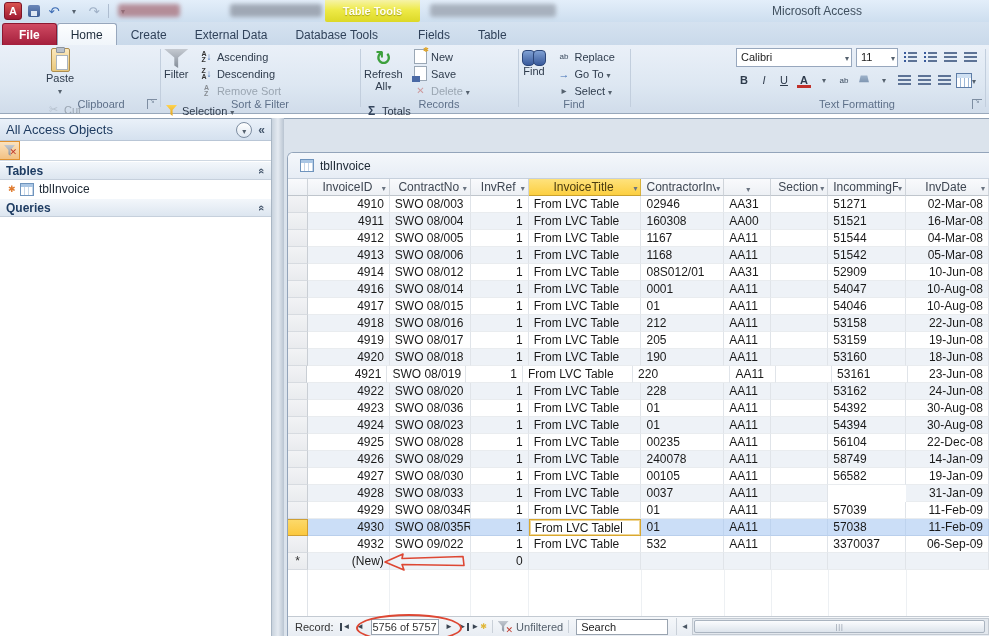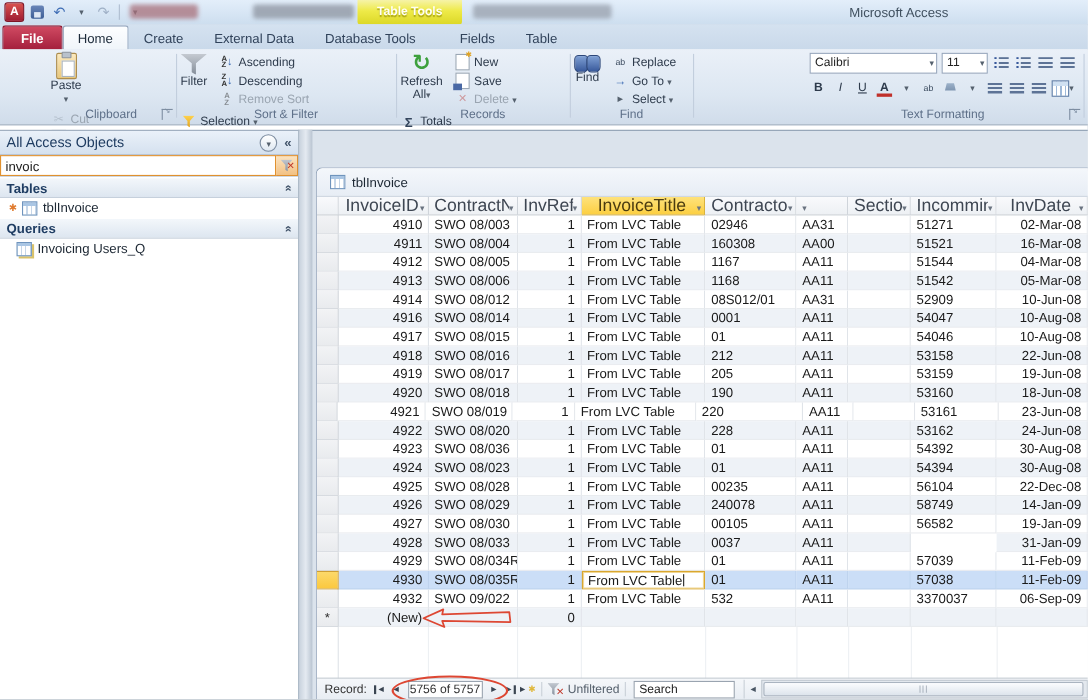--- a/index.html
+++ b/index.html
@@ -130,21 +130,21 @@
   #splitter{position:absolute;left:271px;top:118px;width:12px;bottom:0;background:linear-gradient(90deg,#c8d2dd,#e4eaf1 50%,#b9c4d1);border-left:1px solid #a9b6c4;}
   #doc{position:absolute;left:287px;top:152px;right:0;bottom:0;background:#fff;
     border:1px solid #93a4ba;border-right:none;border-bottom:none;border-radius:6px 0 0 0;overflow:hidden;}
   #doctab{height:25px;background:linear-gradient(#f4f7fb,#e7edf5);border-bottom:1px solid #c6d0dc;
     display:flex;align-items:center;gap:6px;padding-left:12px;font-size:12px;color:#1c2733;}
   
   #grid{position:absolute;left:0;top:26px;right:0;bottom:19px;overflow:hidden;background:#fff;}
   #grid-header{display:flex;height:17px;}
   .hcell{box-sizing:border-box;height:17px;background:linear-gradient(#f9fafc,#edf0f4);
     border-right:1px solid #cfd4da;border-bottom:1px solid #bfc5cc;
-    display:flex;font-size:16px;color:#3e4652;padding:0 3px 0 5px;overflow:hidden;white-space:nowrap;}
+    display:flex;align-items:center;font-size:12px;color:#3e4652;padding:0 3px 0 5px;overflow:hidden;white-space:nowrap;}
   .hcell .hl-label{flex:1;text-align:center;overflow:hidden;}
   .hcell .hdd::after{content:"▾";font-size:8px;color:#6a7380;}
   .hcell.hl{background:linear-gradient(#fee27c,#fccf41);border-right-color:#d9b23c;border-bottom-color:#c9a12e;color:#4a3b10;}
   .drow{display:flex;height:17px;}
   .dcell{box-sizing:border-box;height:17px;border-right:1px solid #e0e4e9;border-bottom:1px solid #e9ecef;
     font-size:12px;color:#1a1a1a;padding:0 5px;display:flex;align-items:center;overflow:hidden;white-space:nowrap;background:#fff;}
   .drow.alt .dcell{background:#eef2f7;}
   .dcell.ar{justify-content:flex-end;}
   .selcell{box-sizing:border-box;width:20px;height:17px;background:linear-gradient(#f2f3f5,#e9ebee);
     border-right:1px solid #c9ced4;border-bottom:1px solid #d7dbe0;display:flex;align-items:center;justify-content:center;
@@ -431,44 +431,39 @@
   <div id="navpane">
     <div id="nav-header">
       <span>All Access Objects</span>
       <span class="sp"></span>
       <span class="circ-dd">
           <span class="dd"></span>
         </span>
       <span class="chev"></span>
     </div>
     <div id="nav-search">
-      <div class="sbox">invoic</div>
       <div class="sclear">
         <span class="funnel-s"></span>
           <span class="sx">✕</span>
       </div>
     </div>
     <div class="navgroup">
       <span>Tables</span>
         <span class="sp"></span>
         <span class="rot90"></span>
     </div>
     <div class="navitem">
       <span class="marker">✱</span>
       <span class="mi-grid"></span>
       <span>tblInvoice</span>
     </div>
     <div class="navgroup">
       <span>Queries</span>
         <span class="sp"></span>
         <span class="rot90"></span>
-    </div>
-    <div class="navitem" style="padding-left:15px;">
-      <span class="mi-grid" style="box-shadow:2px 2px 0 #d9c26a;"></span>
-      <span>Invoicing Users_Q</span>
     </div>
   </div>
 
   <div id="docbg"></div>
   <div id="splitter"></div>
 
   <div id="doc">
     <div id="doctab">
       <span class="mi-grid"></span>
       <span>tblInvoice</span>

